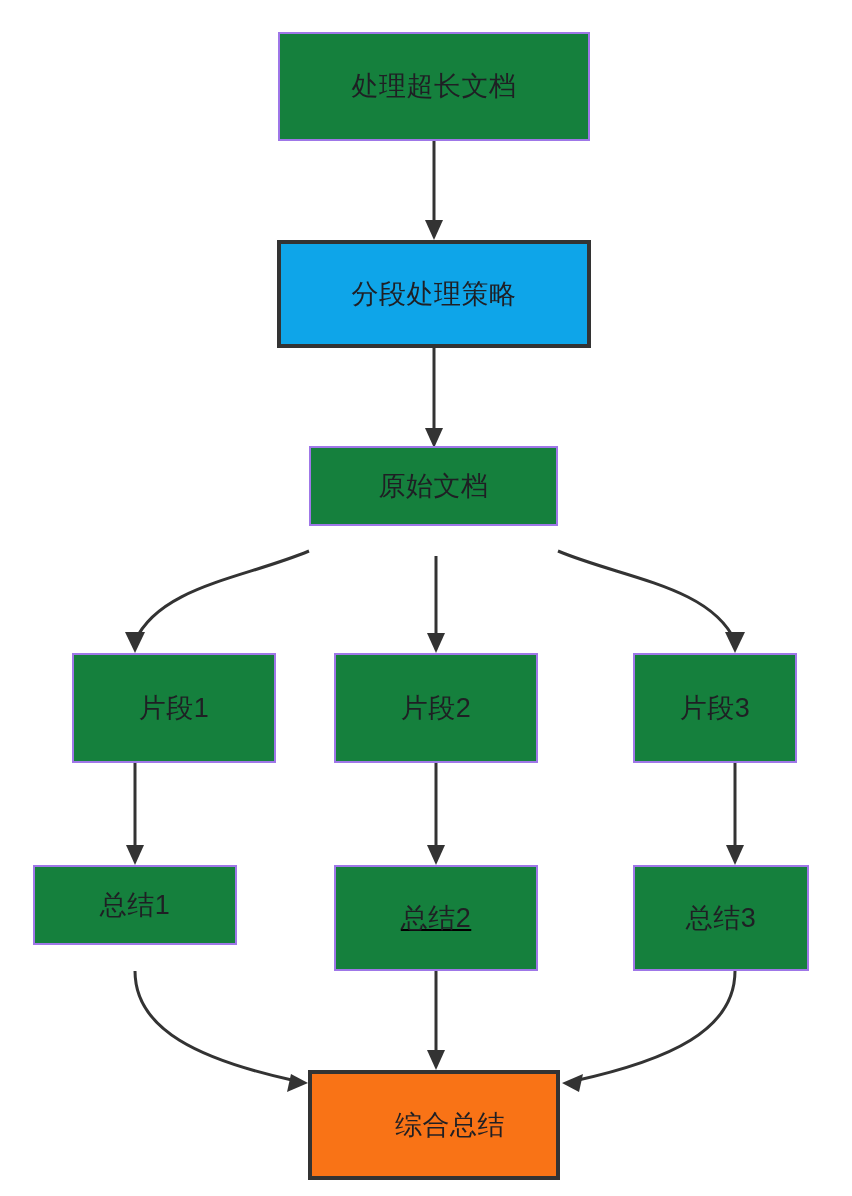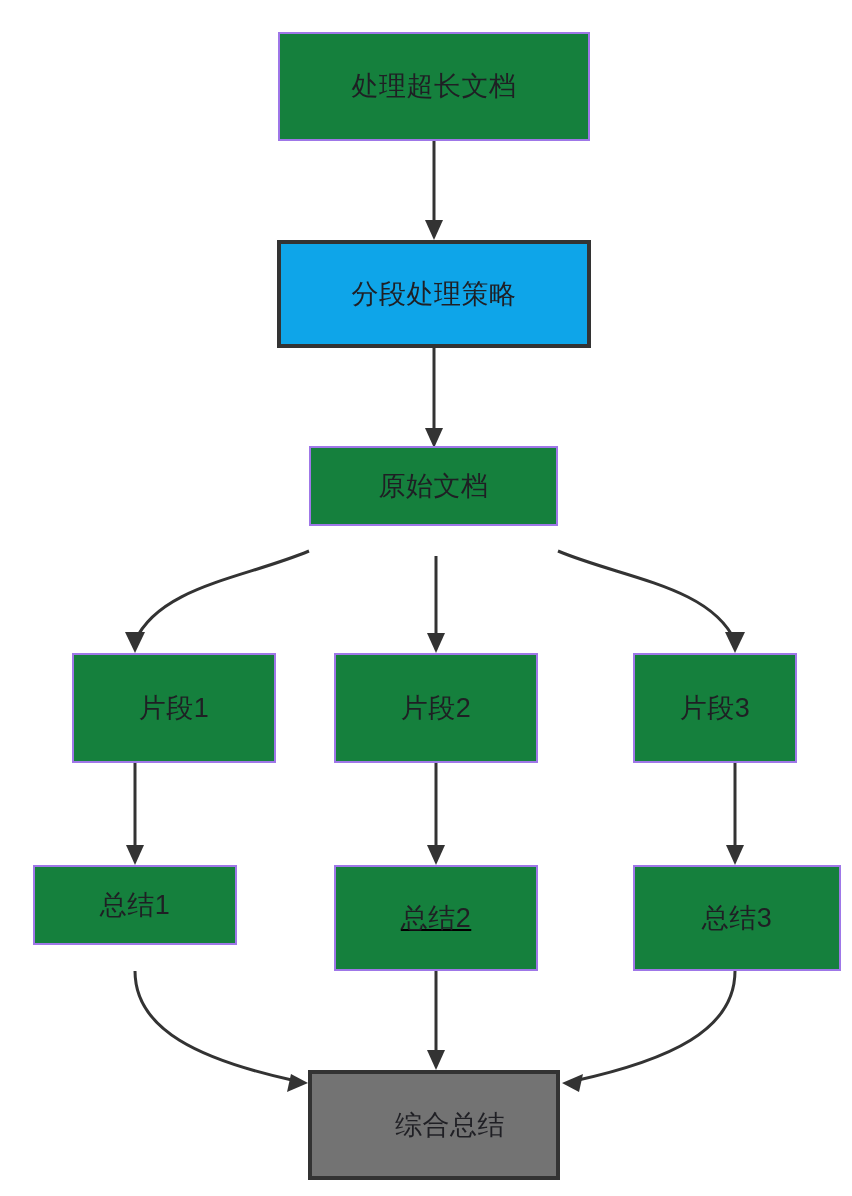--- a/index.html
+++ b/index.html
@@ -40,21 +40,21 @@
   }
   .node-normal {
     background: #15803d;
     border: 2px solid #9f77e8;
   }
   .node-active {
     background: #0ea5e9;
     border: 4px solid #333333;
   }
   .node-result {
-    background: #737373;
+    background: #f97316;
     border: 4px solid #333333;
     padding-left: 32px;
   }
   .node-label {
     font-size: 27px;
     color: #1f1f24;
     line-height: 1.2;
     letter-spacing: 0.5px;
     white-space: nowrap;
     user-select: none;
@@ -146,19 +146,19 @@
 </div>
 
 <div class="node-box node-normal" style="left:33px; top:865px; width:204px; height:80px;">
   <span class="node-label">总结1</span>
 </div>
 
 <div class="node-box node-normal" style="left:334px; top:865px; width:204px; height:106px;text-decoration:underline;">
   <span class="node-label">总结2</span>
 </div>
 
-<div class="node-box node-normal" style="left:633px; top:865px; width:208px; height:106px;">
+<div class="node-box node-normal" style="left:633px; top:865px; width:176px; height:106px;">
   <span class="node-label">总结3</span>
 </div>
 
 <div class="node-box node-result" style="left:308px; top:1070px; width:252px; height:110px;">
   <span class="node-label">综合总结</span>
 </div>
 
 </body></html>

